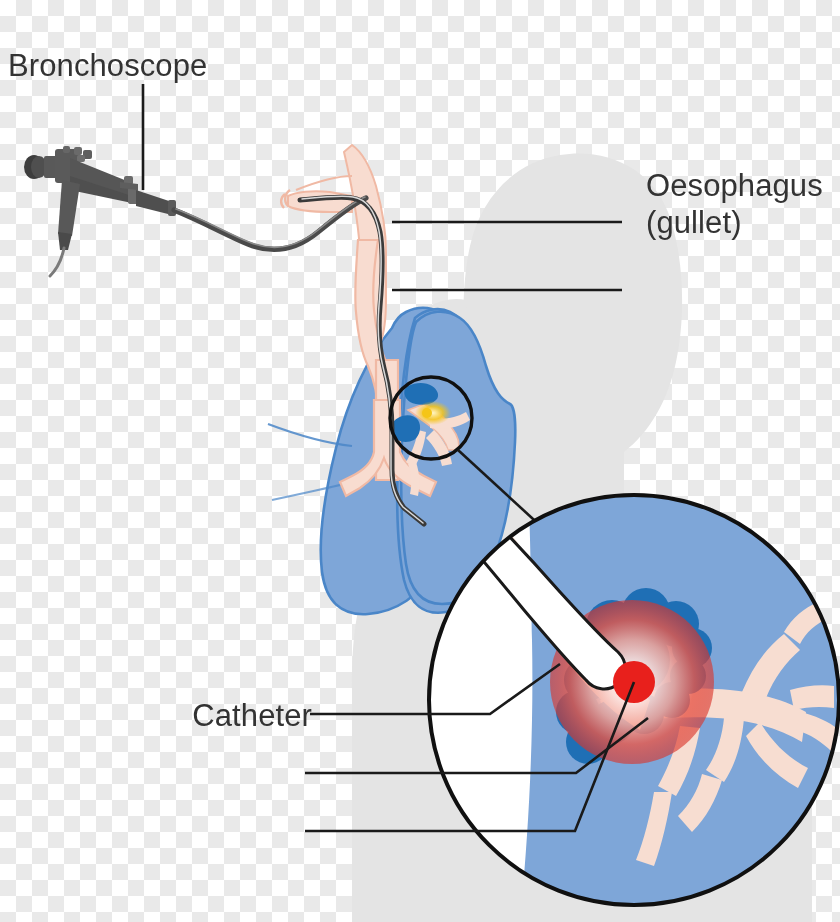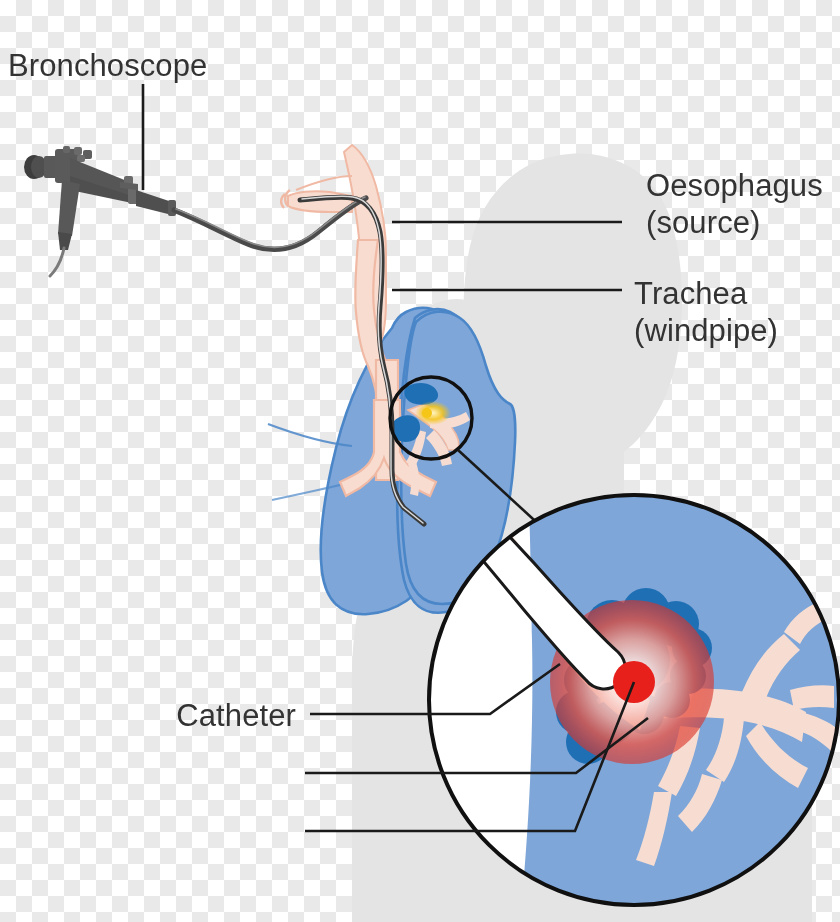--- a/index.html
+++ b/index.html
@@ -14,21 +14,21 @@
     background-position:0 0,16px 16px;
   }
   #stage{position:absolute;inset:0;}
   svg.art{position:absolute;left:0;top:0;width:840px;height:922px;}
   .lbl{
     position:absolute;color:#333333;line-height:1.18;
     white-space:nowrap;letter-spacing:.1px;
   }
   .lbl.big{font-size:31px;}
   .lbl.r{text-align:left;}
-  .lbl.l{text-align:right;}
+  .lbl.l{text-align:right;margin-left:16px;}
 </style>
 </head>
 <body>
 
 <div id="stage">
 
   <svg class="art" viewBox="0 0 840 922">
     <defs>
       <radialGradient id="glowGrad" cx="50%" cy="50%" r="50%">
         <stop offset="0%" stop-color="#ffffff" stop-opacity="0.96"></stop>
@@ -393,27 +393,23 @@
       <path d="M305,831 L575,831 L634,682"></path>
     </g>
   </svg>
 
   <div class="lbl big r" style="left:8px;top:48px;">
     <span>Bronchoscope</span>
   </div>
 
   <div class="lbl big r" style="left:634px;top:168px;margin-left:12px;">
     <div>Oesophagus</div>
-    <div>(source)</div>
+    <div>(gullet)</div>
   </div>
 
-  <div class="lbl big r" style="left:634px;top:276px;">
-    <div>Trachea</div>
-    <div>(windpipe)</div>
-  </div>
 
   <div class="lbl big l" style="left:0;width:296px;top:698px;">
     <span>Catheter</span>
   </div>
 
 
 
 </div>
 
 </body></html>

